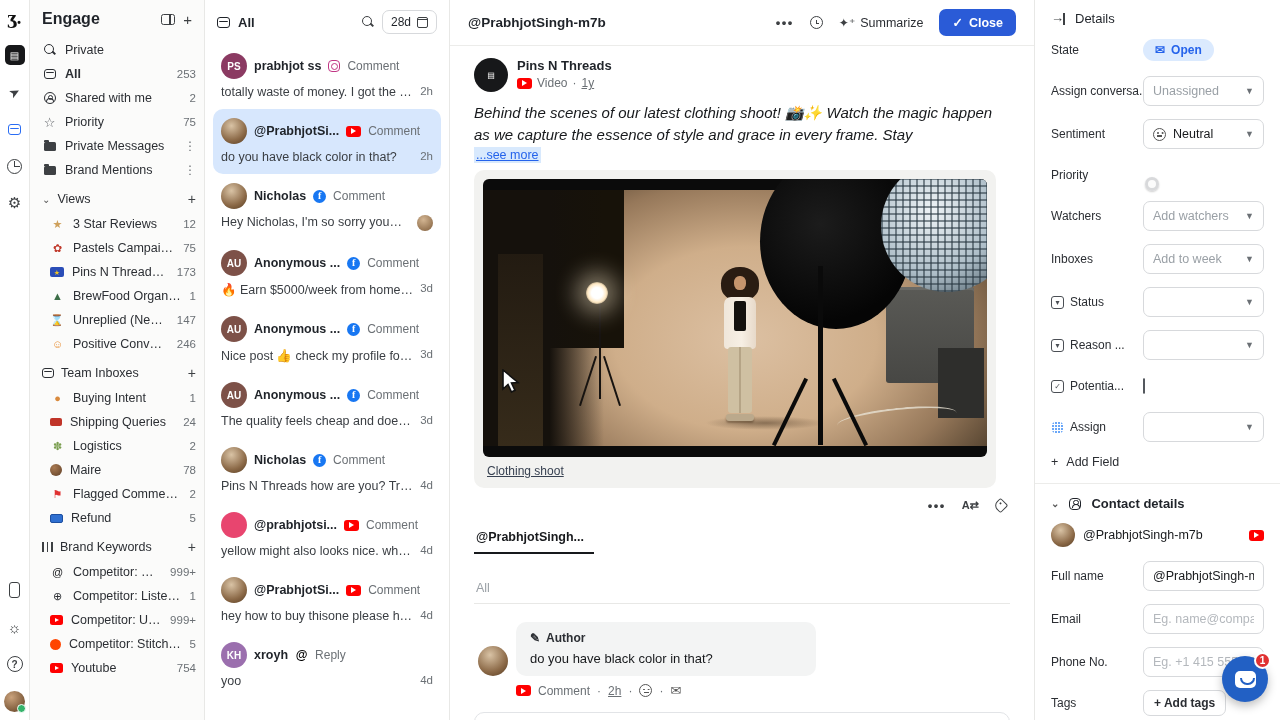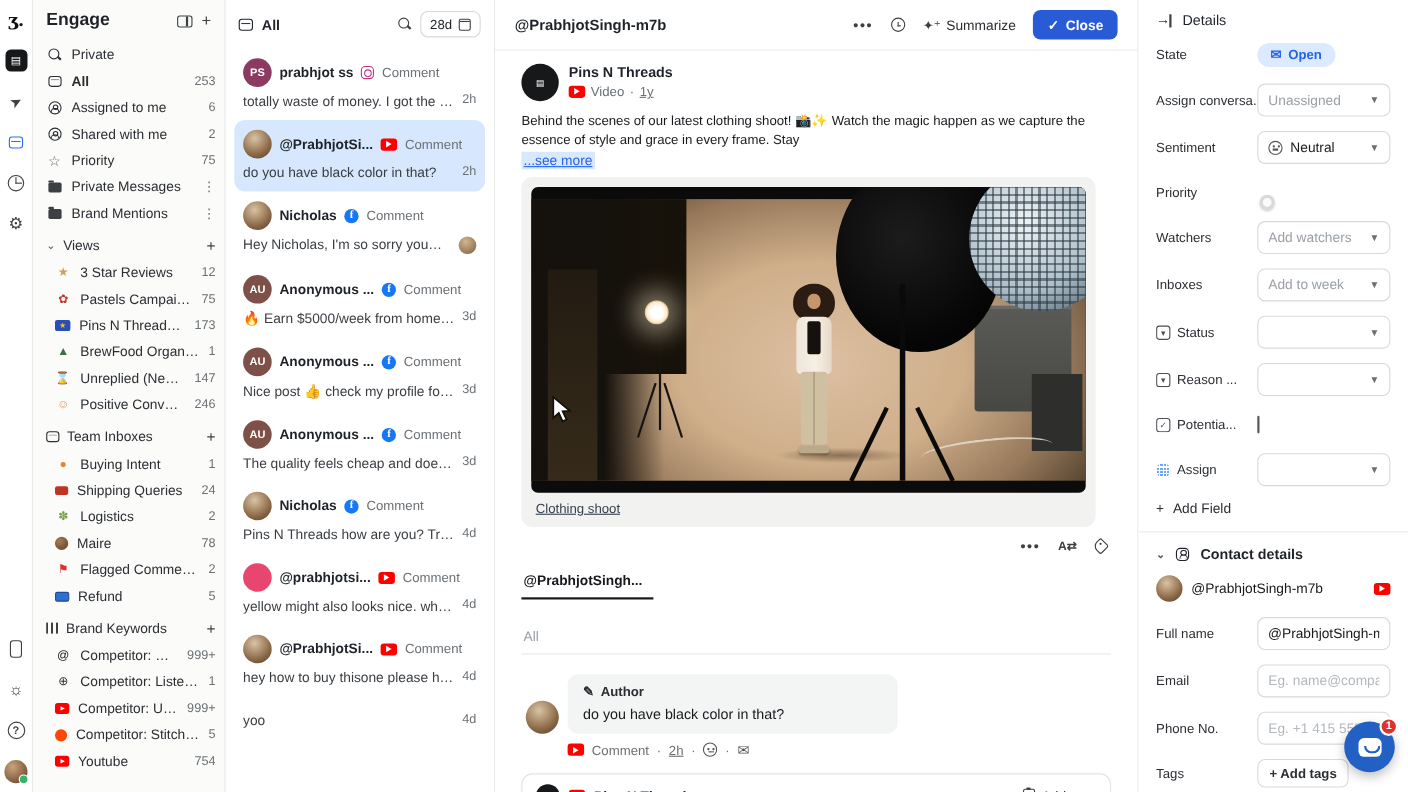--- a/index.html
+++ b/index.html
@@ -120,21 +120,21 @@
   .main-head { display:flex; align-items:center; gap:16px; padding:9px 18px; border-bottom:1px solid #ecequímica; border-bottom:1px solid #ececea; }
   .main-title { font-weight:bold; font-size:13.5px; flex:1; }
   .summarize { display:flex; align-items:center; gap:5px; font-size:12.5px; color:#2b2e33; cursor:pointer; }
   .btn-close { display:flex; align-items:center; gap:6px; background:#2a5bd7; color:#fff; border:none; border-radius:7px; padding:6px 13px; font-size:12.5px; font-weight:bold; cursor:pointer; }
   .main-scroll { flex:1; overflow:hidden; padding:12px 24px 0; }
   .post-author { display:flex; gap:9px; }
   .post-av { width:34px; height:34px; border-radius:50%; background:#17181a; color:#fff; display:flex; align-items:center; justify-content:center; font-size:8px; flex:none; }
   .post-author .nm { font-weight:bold; font-size:13px; }
   .post-meta { display:flex; align-items:center; gap:5px; margin-top:3px; color:#6b7075; font-size:12px; }
   .post-meta .age { text-decoration:underline; }
-  .post-body { margin:10px 0 2px; font-size:12px; line-height:1.45; color:#17191c; }
+  .post-body { margin:10px 0 2px; font-size:15px; line-height:1.45; color:#17191c;font-style:italic; }
   .see-more { color:#2563eb; text-decoration:underline; background:#d8e9fd; padding:1px 2px; cursor:pointer; font-size:12.5px; }
   .media-wrap { background:#f2f2f0; border-radius:10px; padding:9px 9px 4px; margin-top:8px; width:522px; }
   .video { position:relative; height:278px; background:#0b0b0b; border-radius:6px; overflow:hidden; }
   .scene { position:absolute; left:0; right:0; top:11px; bottom:11px;
     background:radial-gradient(ellipse 62% 85% at 52% 58%, #dcc0a2 0%, #cfae8a 42%, #96785a 72%, #3f3222 100%); }
   .sc-leftdark { position:absolute; left:0; top:0; bottom:0; width:24%; background:linear-gradient(90deg,#15110c 55%, rgba(21,17,12,0)); }
   .sc-door { position:absolute; left:11%; top:0; width:17%; height:62%; background:#171209; }
   .sc-frame { position:absolute; left:3%; bottom:0; width:9%; height:75%; background:linear-gradient(#241c12,#3a2e1c); opacity:.9; }
   .sc-light { position:absolute; left:20.5%; top:36%; width:22px; height:22px; border-radius:50%; background:radial-gradient(circle,#ffffff 0 35%, #ffe9c4 60%, rgba(255,233,196,0)); box-shadow:0 0 22px 10px rgba(255,240,210,.45); }
   .sc-tripod1 { position:absolute; left:23%; top:44%; width:2px; height:38%; background:#171310; }
@@ -260,27 +260,20 @@
         <span class="sb-item-ic">
             <span class="i-inbox" style="width:12px;height:10px;"></span>
           </span>
         <span class="lbl">All</span>
         <span class="cnt">253</span>
       </div>
       <div class="sb-row">
         <span class="sb-item-ic">
             <span class="i-person"></span>
           </span>
-        <span class="lbl">Assigned to me</span>
-        <span class="cnt">6</span>
-      </div>
-      <div class="sb-row">
-        <span class="sb-item-ic">
-            <span class="i-person"></span>
-          </span>
         <span class="lbl">Shared with me</span>
         <span class="cnt">2</span>
       </div>
       <div class="sb-row">
         <span class="sb-item-ic">
             <span class="i-star">☆</span>
           </span>
         <span class="lbl">Priority</span>
         <span class="cnt">75</span>
       </div>
@@ -562,20 +555,26 @@
             <span class="msg-kind">Comment</span>
           </div>
           <div class="msg-prev">
             <span class="txt">hey how to buy thisone please help</span>
             <span class="tm">4d</span>
 
           </div>
         </div>
 
         <div class="msg">
+          <div class="msg-top">
+            <span class="av" style="background: rgb(155, 111, 174);">KH</span>
+            <span class="msg-name">xroyh</span>
+            <span class="nbadge threads"></span>
+            <span class="msg-kind">Reply</span>
+          </div>
           <div class="msg-prev">
             <span class="txt">yoo</span>
             <span class="tm">4d</span>
 
           </div>
         </div>
 
     </div>
   </div>
 

